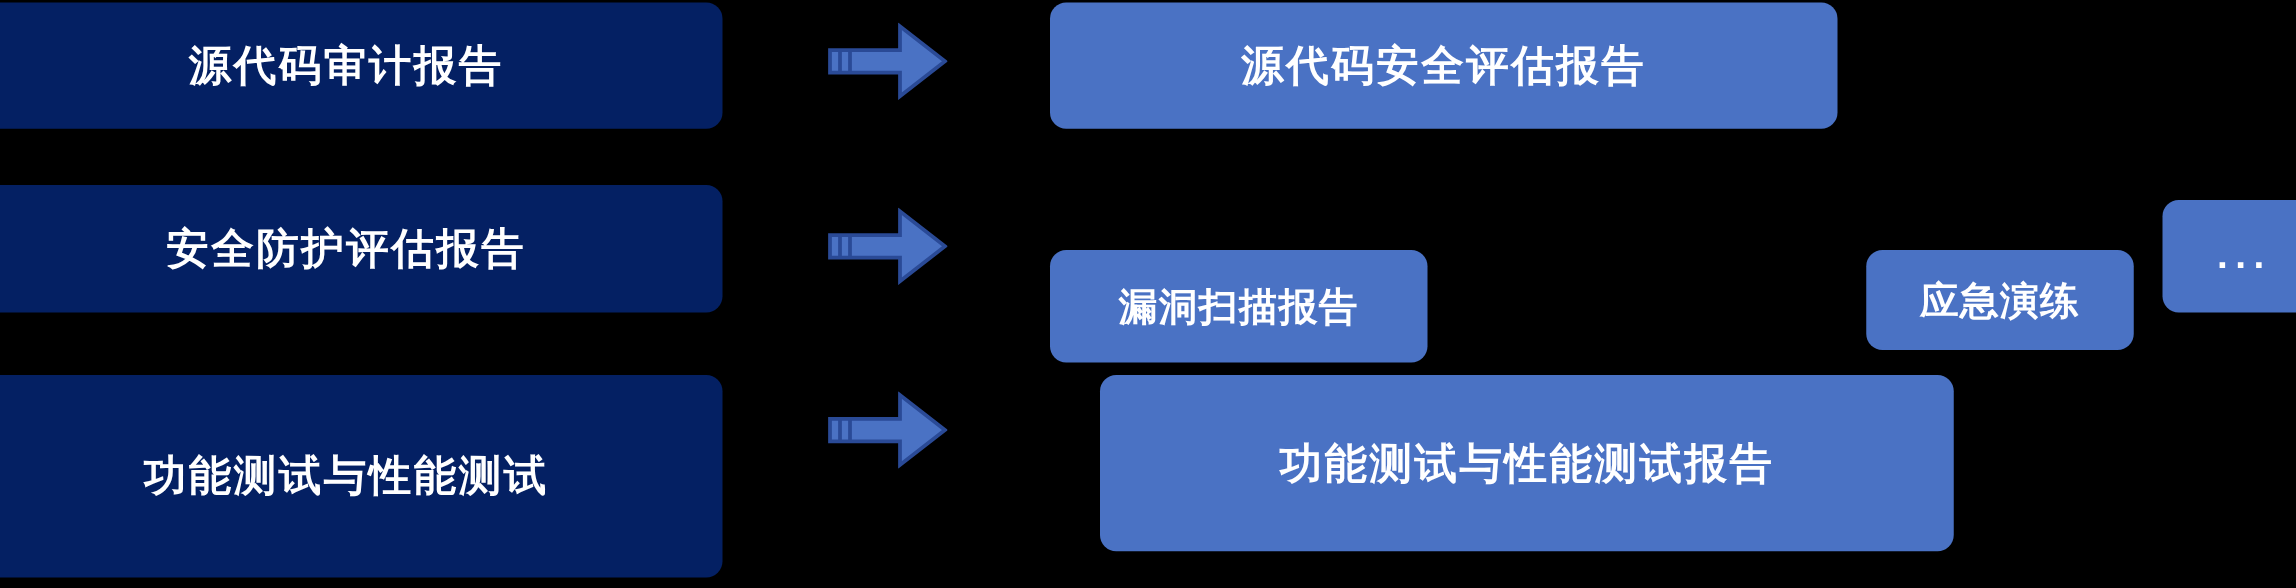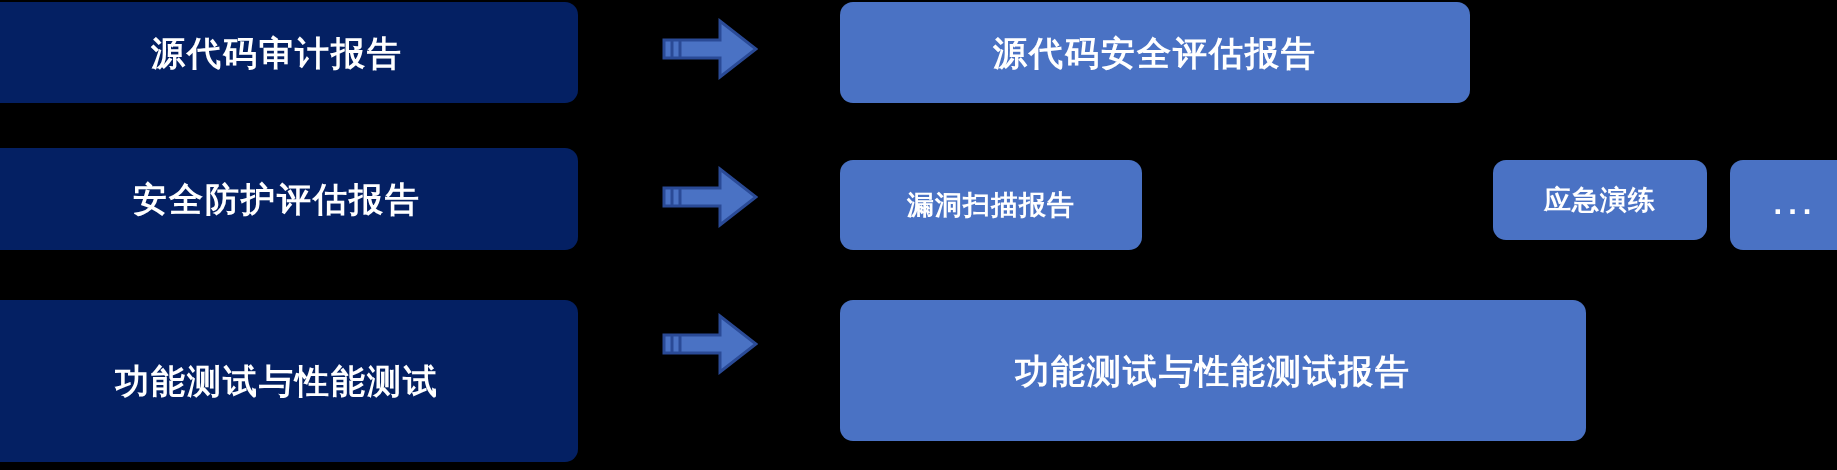--- a/index.html
+++ b/index.html
@@ -52,22 +52,23 @@
   }
 
   .box.output {
     background: #4a72c4;
     font-size: 34px;
     letter-spacing: 2px;
     border-radius: 13px;
   }
 
   .box.output.small {
-    font-size: 27px;
+    font-size: 31px;
     letter-spacing: 1px;
+    margin-top: 40px;
   }
 
   .box.output.ellipsis {
     font-size: 31px;
     letter-spacing: 6px;
     padding-bottom: 4px;
   }
 
   
   .arrow {
@@ -93,21 +94,21 @@
   .r2 .arr   { left: 662px; top: 166px; }
   .r2 .o1    { left: 840px;  top: 160px; width: 302px; height: 90px; }
   .r2 .o2    { left: 1163px; top: 160px; width: 307px; height: 90px; }
   .r2 .o3    { left: 1493px; top: 160px; width: 214px; height: 80px; }
   .r2 .o4    { left: 1730px; top: 160px; width: 131px; height: 90px; }
 
   
   .r3 { top: 0px; height: 470px; }
   .r3 .src   { left: -24px; top: 300px; width: 602px; height: 162px; }
   .r3 .arr   { left: 662px; top: 313px; }
-  .r3 .out   { left: 840px; top: 300px; width: 746px; height: 141px; }
+  .r3 .out   { left: 880px; top: 300px; width: 683px; height: 141px; }
 </style>
 </head>
 <body>
 
 <div id="diagram">
 
   <div class="row r1">
 
     <div class="box source src">源代码审计报告</div>
 

